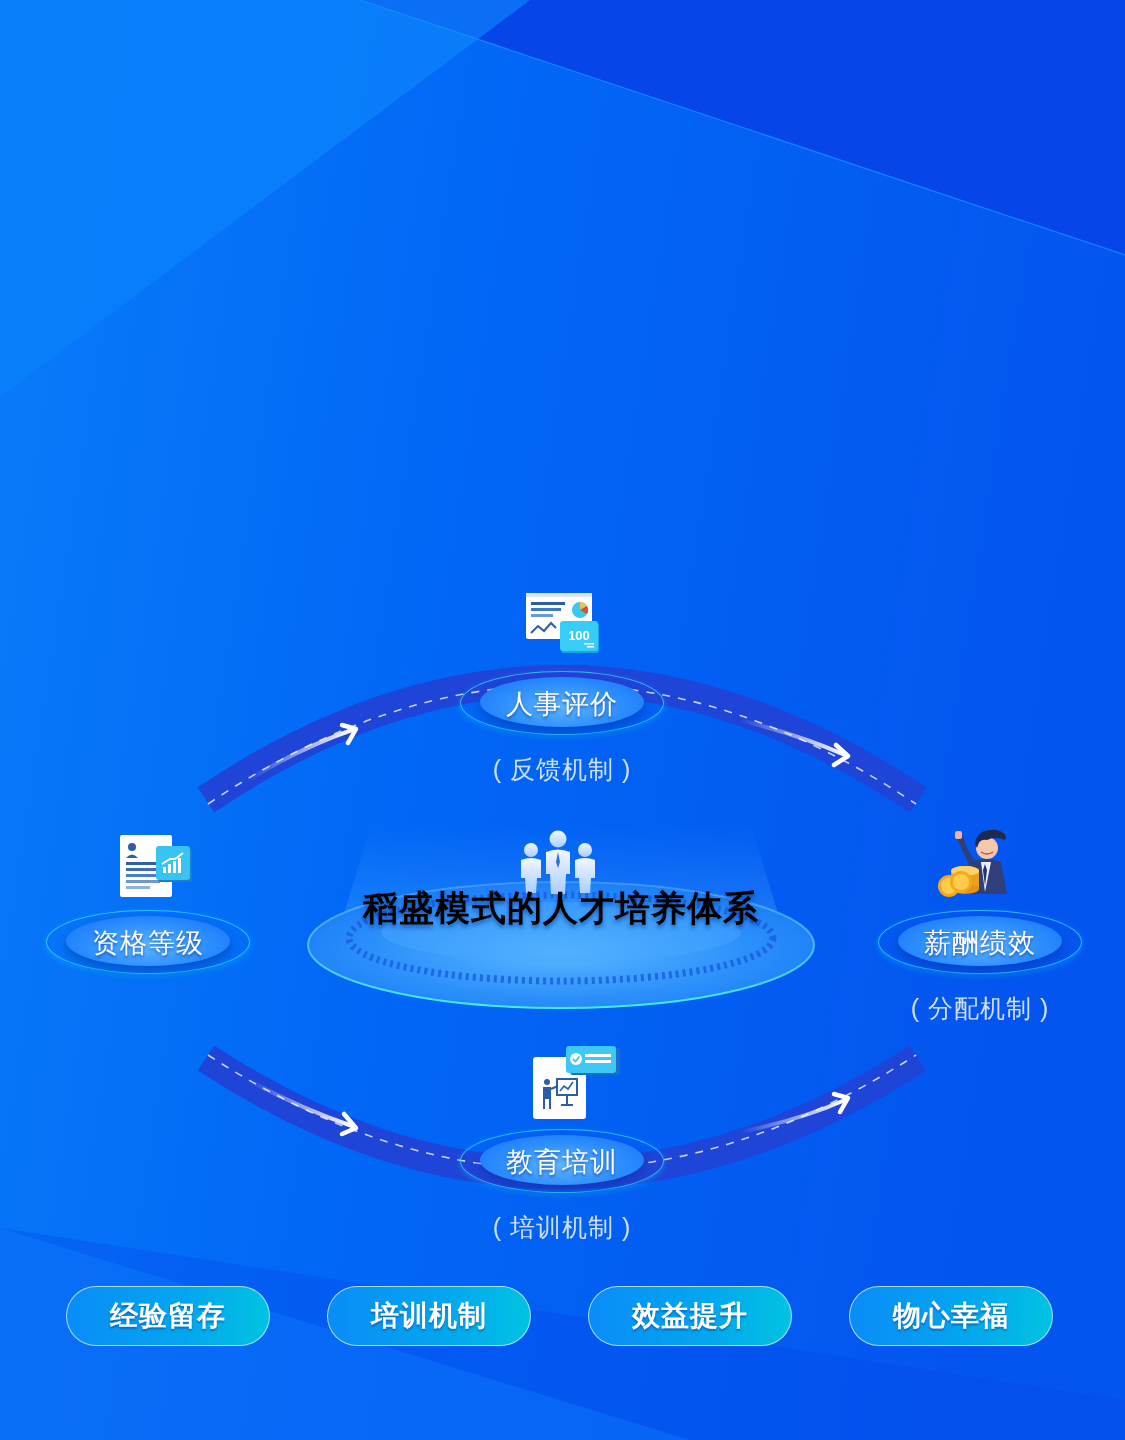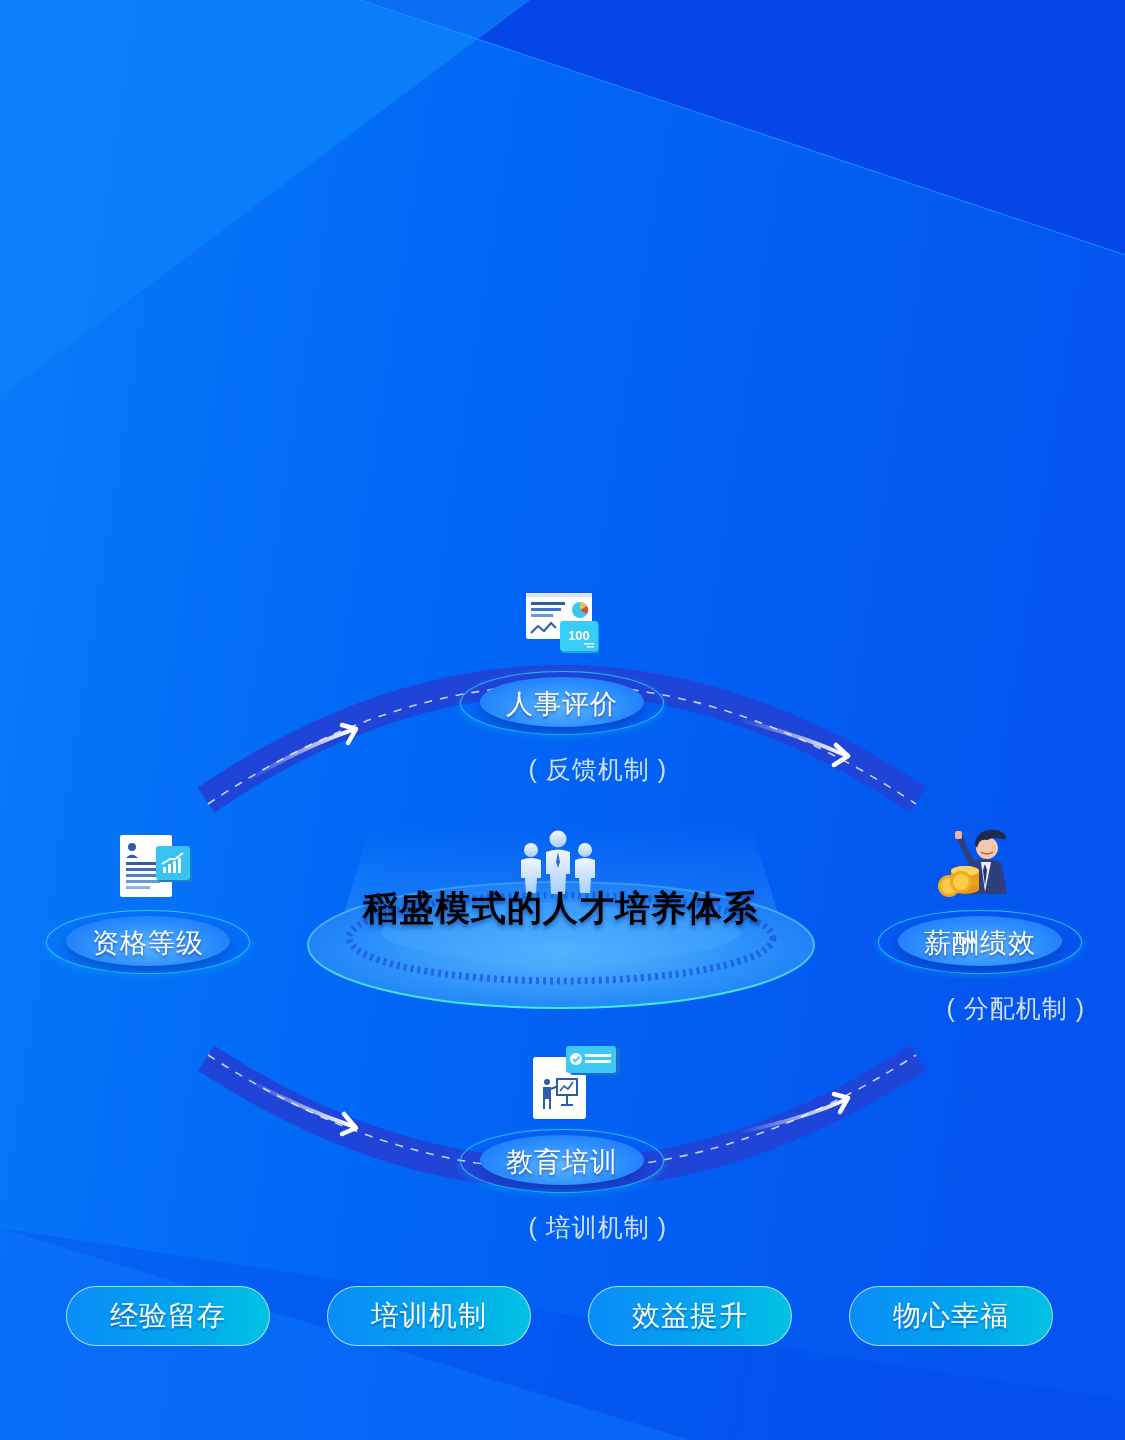--- a/index.html
+++ b/index.html
@@ -13,31 +13,31 @@
   .node { position:absolute; width:210px; text-align:center; }
   .node .pill-wrap { position:relative; width:204px; height:64px; margin:0 auto; }
   .node .ring { position:absolute; left:0; top:0; width:204px; height:64px; border-radius:50%;
                 border:1.5px solid rgba(64,220,255,0.75);
                 box-shadow:0 2px 6px rgba(0,220,255,0.35); box-sizing:border-box; }
   .node .pill { position:absolute; left:20px; top:6px; width:164px; height:50px; border-radius:50%;
                 background:radial-gradient(ellipse at 50% 60%, #5db6ff 0%, #2b8cff 55%, #1670f5 100%);
                 box-shadow:0 6px 10px rgba(0,40,140,0.35); }
   .node .title { position:absolute; left:0; right:0; top:15px; color:#fff; font-weight:normal;
                  font-size:27px; letter-spacing:1px; text-shadow:0 2px 3px rgba(0,40,120,0.55); }
-  .node .sub { margin-top:18px; color:rgba(225,236,255,0.92); font-size:25px; letter-spacing:1px;text-align:right; }
+  .node .sub { margin-top:18px; color:rgba(225,236,255,0.92); font-size:25px; letter-spacing:1px; }
 
   .center-title { position:absolute; left:306px; top:885px; width:510px; text-align:center; color:#000000;
                   font-weight:bold; font-size:35px; letter-spacing:1px;
                   text-shadow:0 3px 4px rgba(0,40,130,0.55); }
 
   .btn { position:absolute; top:1286px; width:204px; height:60px; border-radius:30px;
          border:1.5px solid rgba(190,235,255,0.85); box-sizing:border-box;
          background:linear-gradient(90deg, #0a8cf8 0%, #03a7ee 60%, #00c3e2 100%);
          color:#fff; font-size:28px; text-align:center; line-height:57px; letter-spacing:1px;
-         text-shadow:0 2px 2px rgba(0,50,130,0.45); cursor:pointer; }
+         text-shadow:0 2px 2px rgba(0,50,130,0.45); cursor:pointer;font-weight:bold; }
 </style>
 </head>
 <body>
 
 <div class="bg">
   <svg viewBox="0 0 1125 1440" preserveAspectRatio="none">
     <defs>
       <linearGradient id="bgGrad" x1="0" y1="0" x2="1" y2="0.2">
         <stop offset="0" stop-color="#0a7cf9"></stop>
         <stop offset="0.45" stop-color="#0167f6"></stop>

